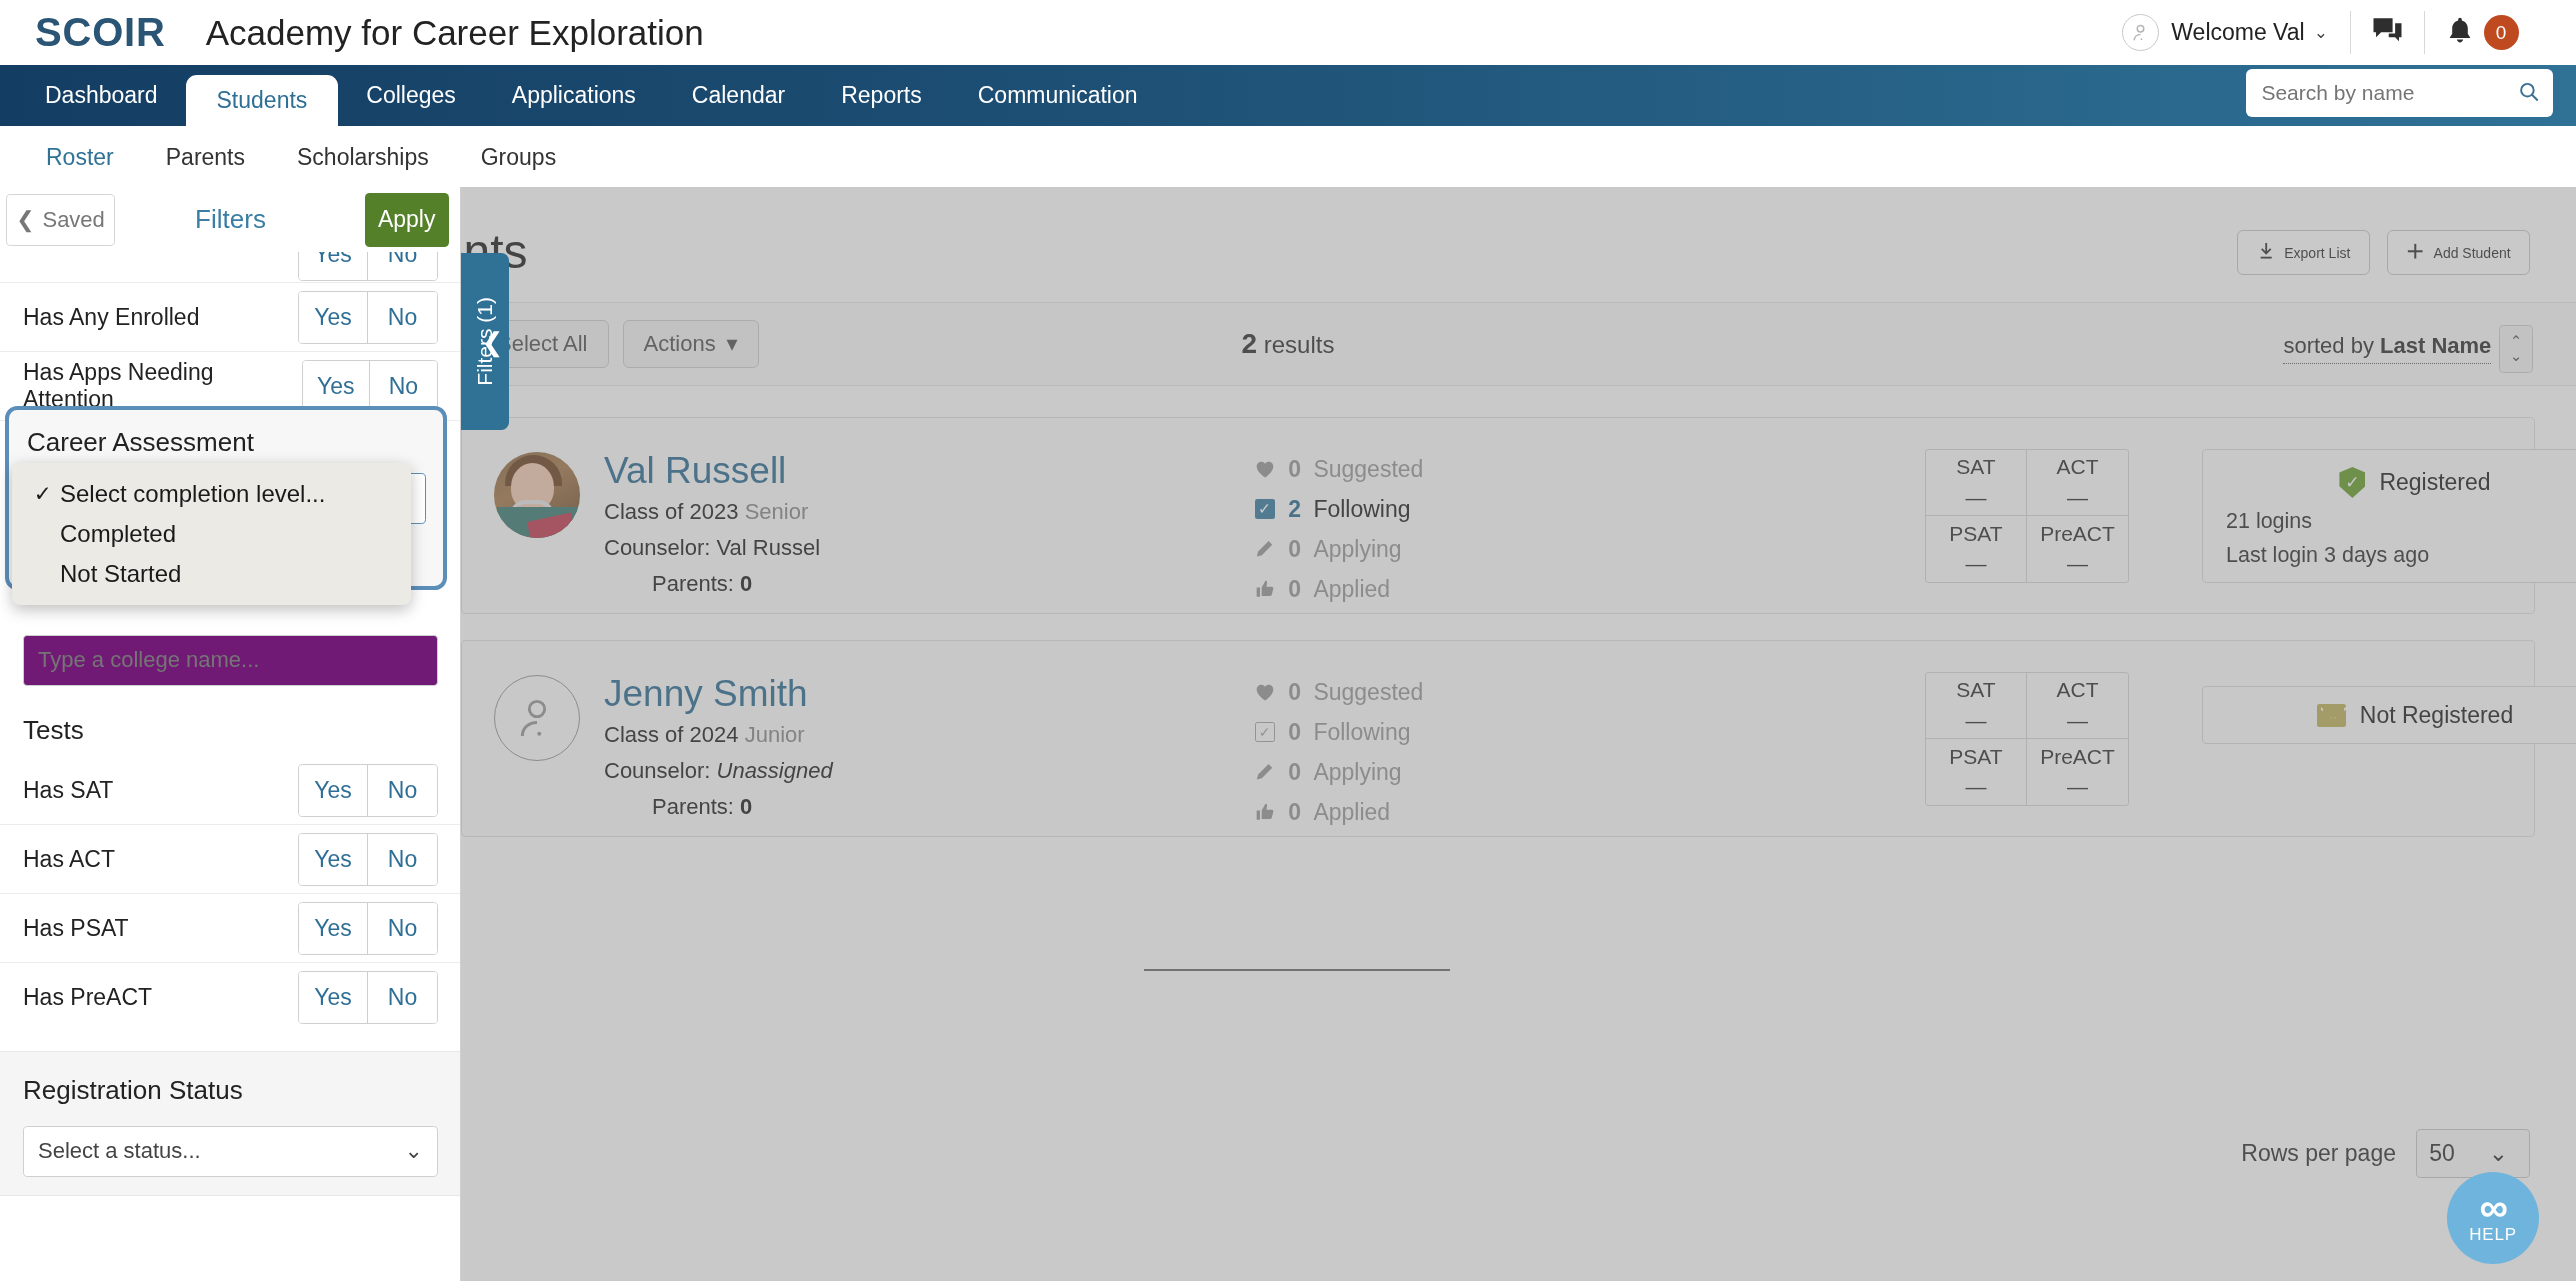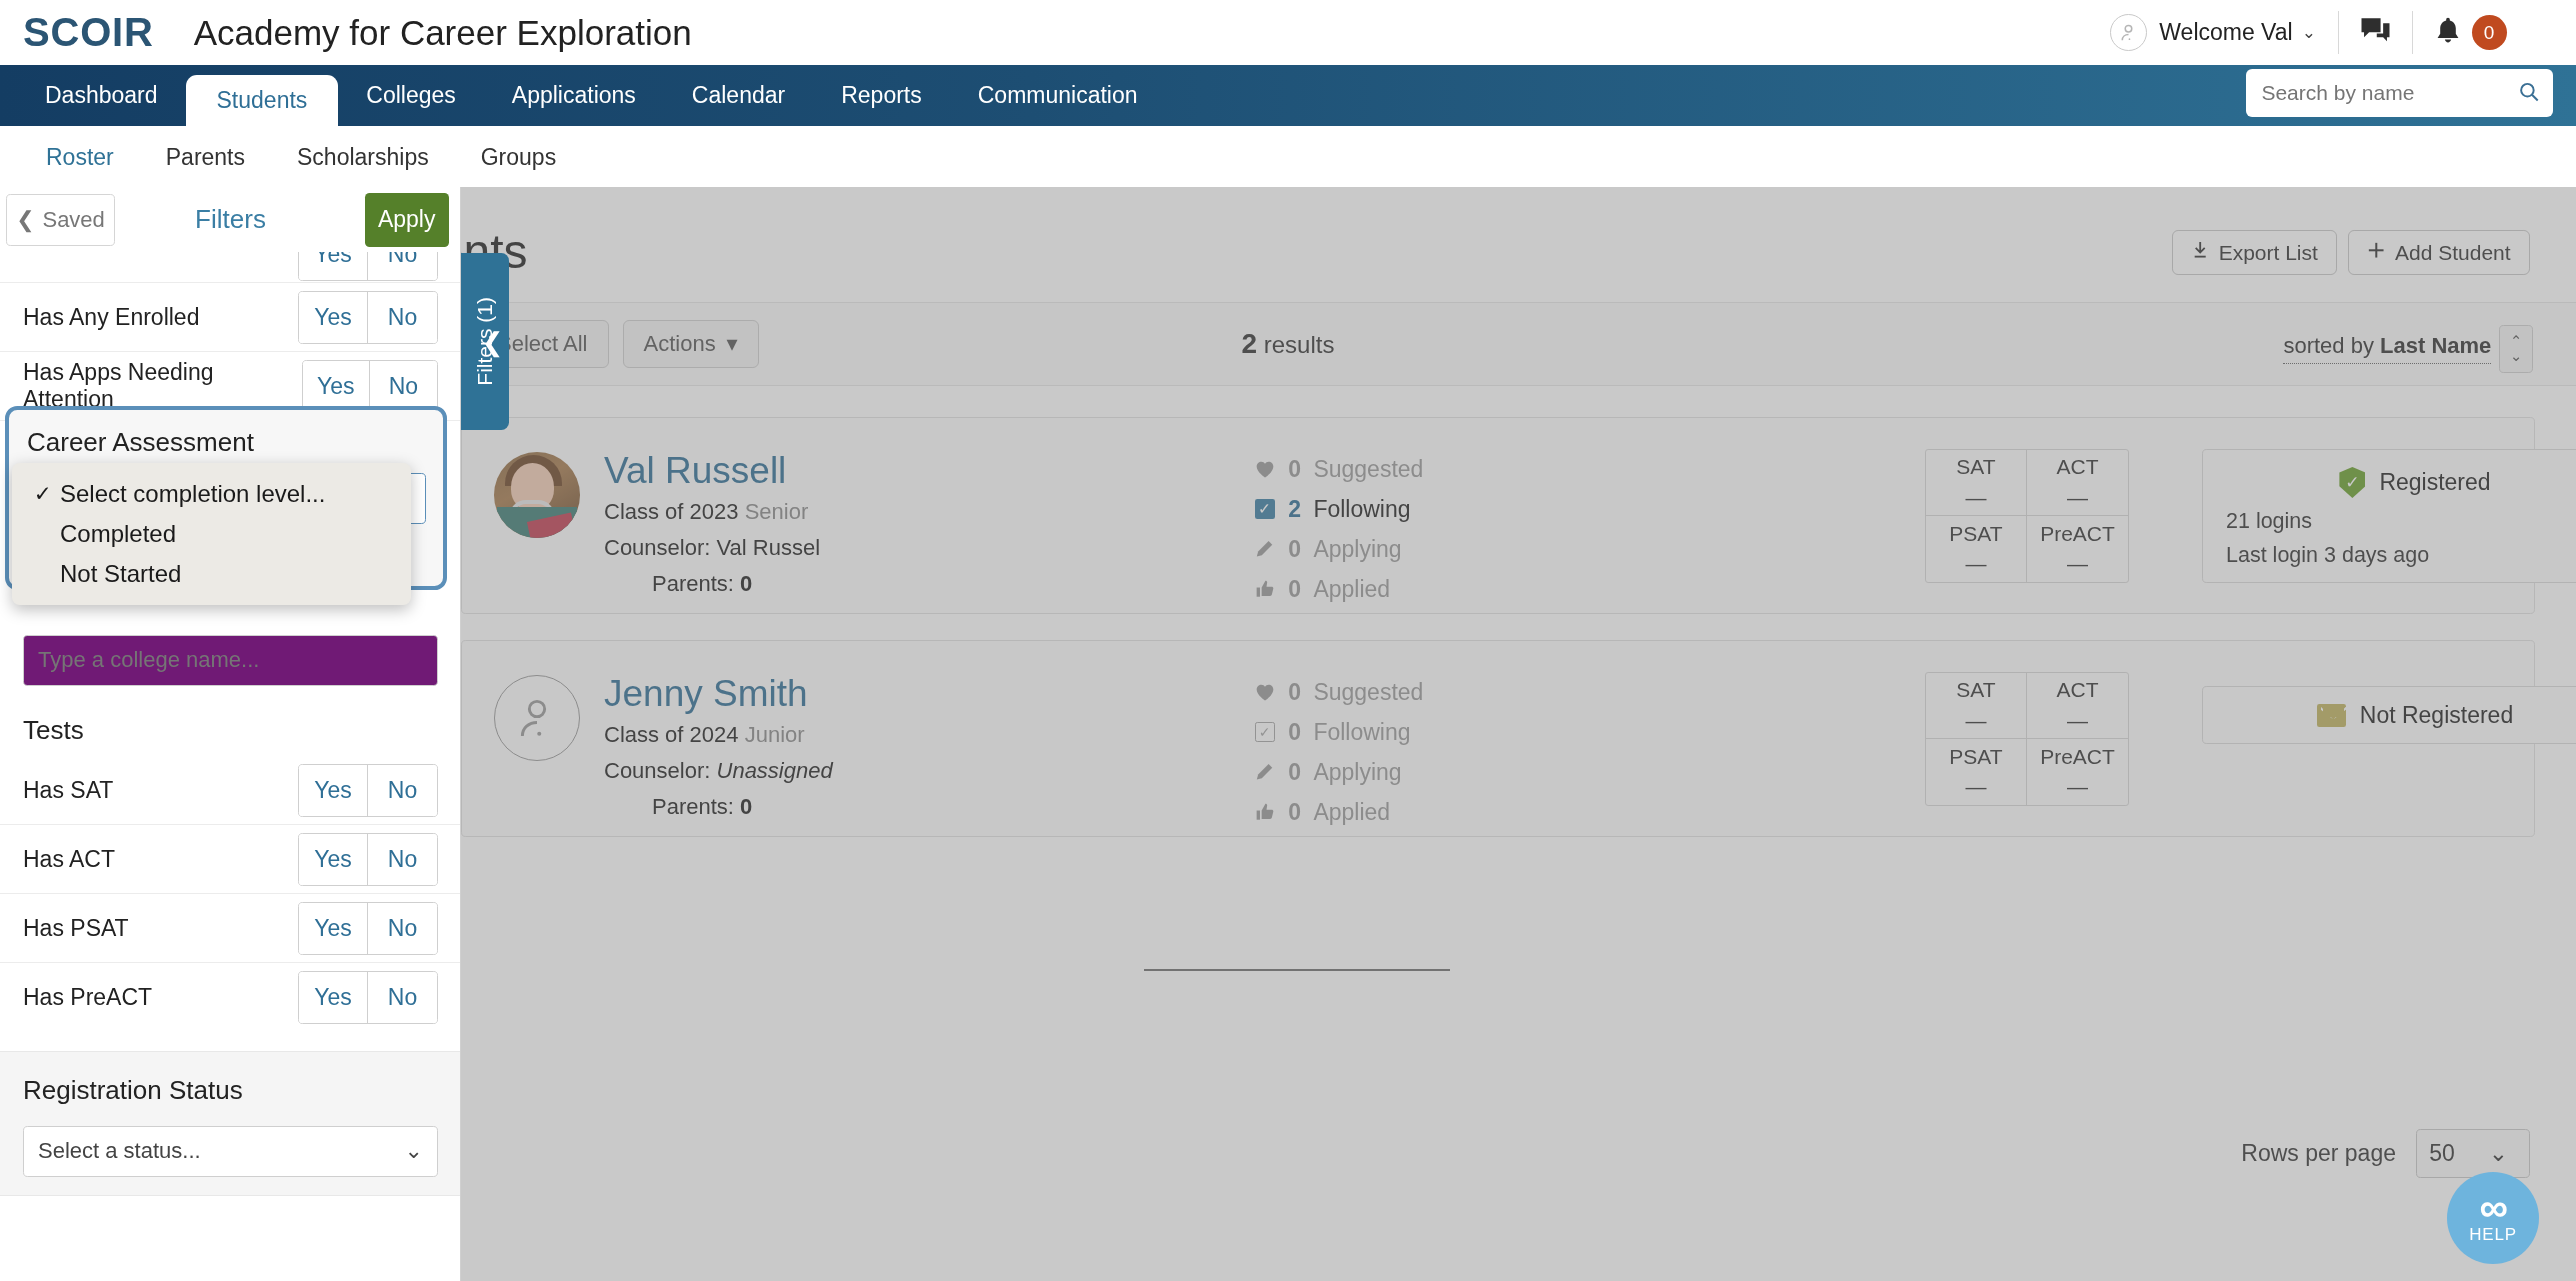--- a/index.html
+++ b/index.html
@@ -6,21 +6,21 @@
   html, body {
     width: 2576px; height: 1281px;
     font-family: "Liberation Sans", sans-serif;
     overflow: hidden;
     background: #ffffff;
   }
   #root { position: relative; width: 2576px; height: 1281px; }
 
   
   .top-header {
-    position: absolute; left: 0; top: 0; width: 2528px; height: 65px;
+    position: absolute; left: 12px; top: 0; width: 2528px; height: 65px;
     background: #ffffff; display: flex; align-items: center;
   }
   .logo-wrap { margin-left: 23px; display: flex; align-items: center; }
   .logo-text {
     font-size: 40px; font-weight: bold; color: #2b5574;
     letter-spacing: 0.8px; font-family: "Liberation Sans", sans-serif;
   }
   .school-title {
     margin-left: 40px; font-size: 35px; color: #222; font-weight: 400;
   }
@@ -95,23 +95,24 @@
   }
   .page-title {
     position: absolute; left: 338px; top: 37px; font-size: 48px;
     color: #222; font-weight: 400;
   }
   .top-actions {
     position: absolute; right: 46px; top: 43px; display: flex; gap: 10.8px;
   }
   .btn-outline {
     border: 0.8px solid #c8c8c8; background: #fff; border-radius: 6.1px;
-    height: 45px; padding: 0 18.4px; font-size: 21px; color: #333;
+    height: 45px; padding: 0 18.4px; font-size: 14px; color: #333;
     display: flex; align-items: center; gap: 9.2px; cursor: pointer;
     font-family: "Liberation Sans", sans-serif;
+    margin-left: 6px;
   }
 
   .toolbar-row {
     position: absolute; left: 0; top: 115px; width: 2576px; height: 84px;
     background: #fafafa; border-top: 0.8px solid #e6e6e6;
     border-bottom: 0.8px solid #e6e6e6;
   }
   .tb-left { position: absolute; left: 476px; top: 17px; display: flex; gap: 14px; }
   .tb-btn {
     border: 0.8px solid #cfcfcf; background: #f4f4f4; border-radius: 6.1px;

